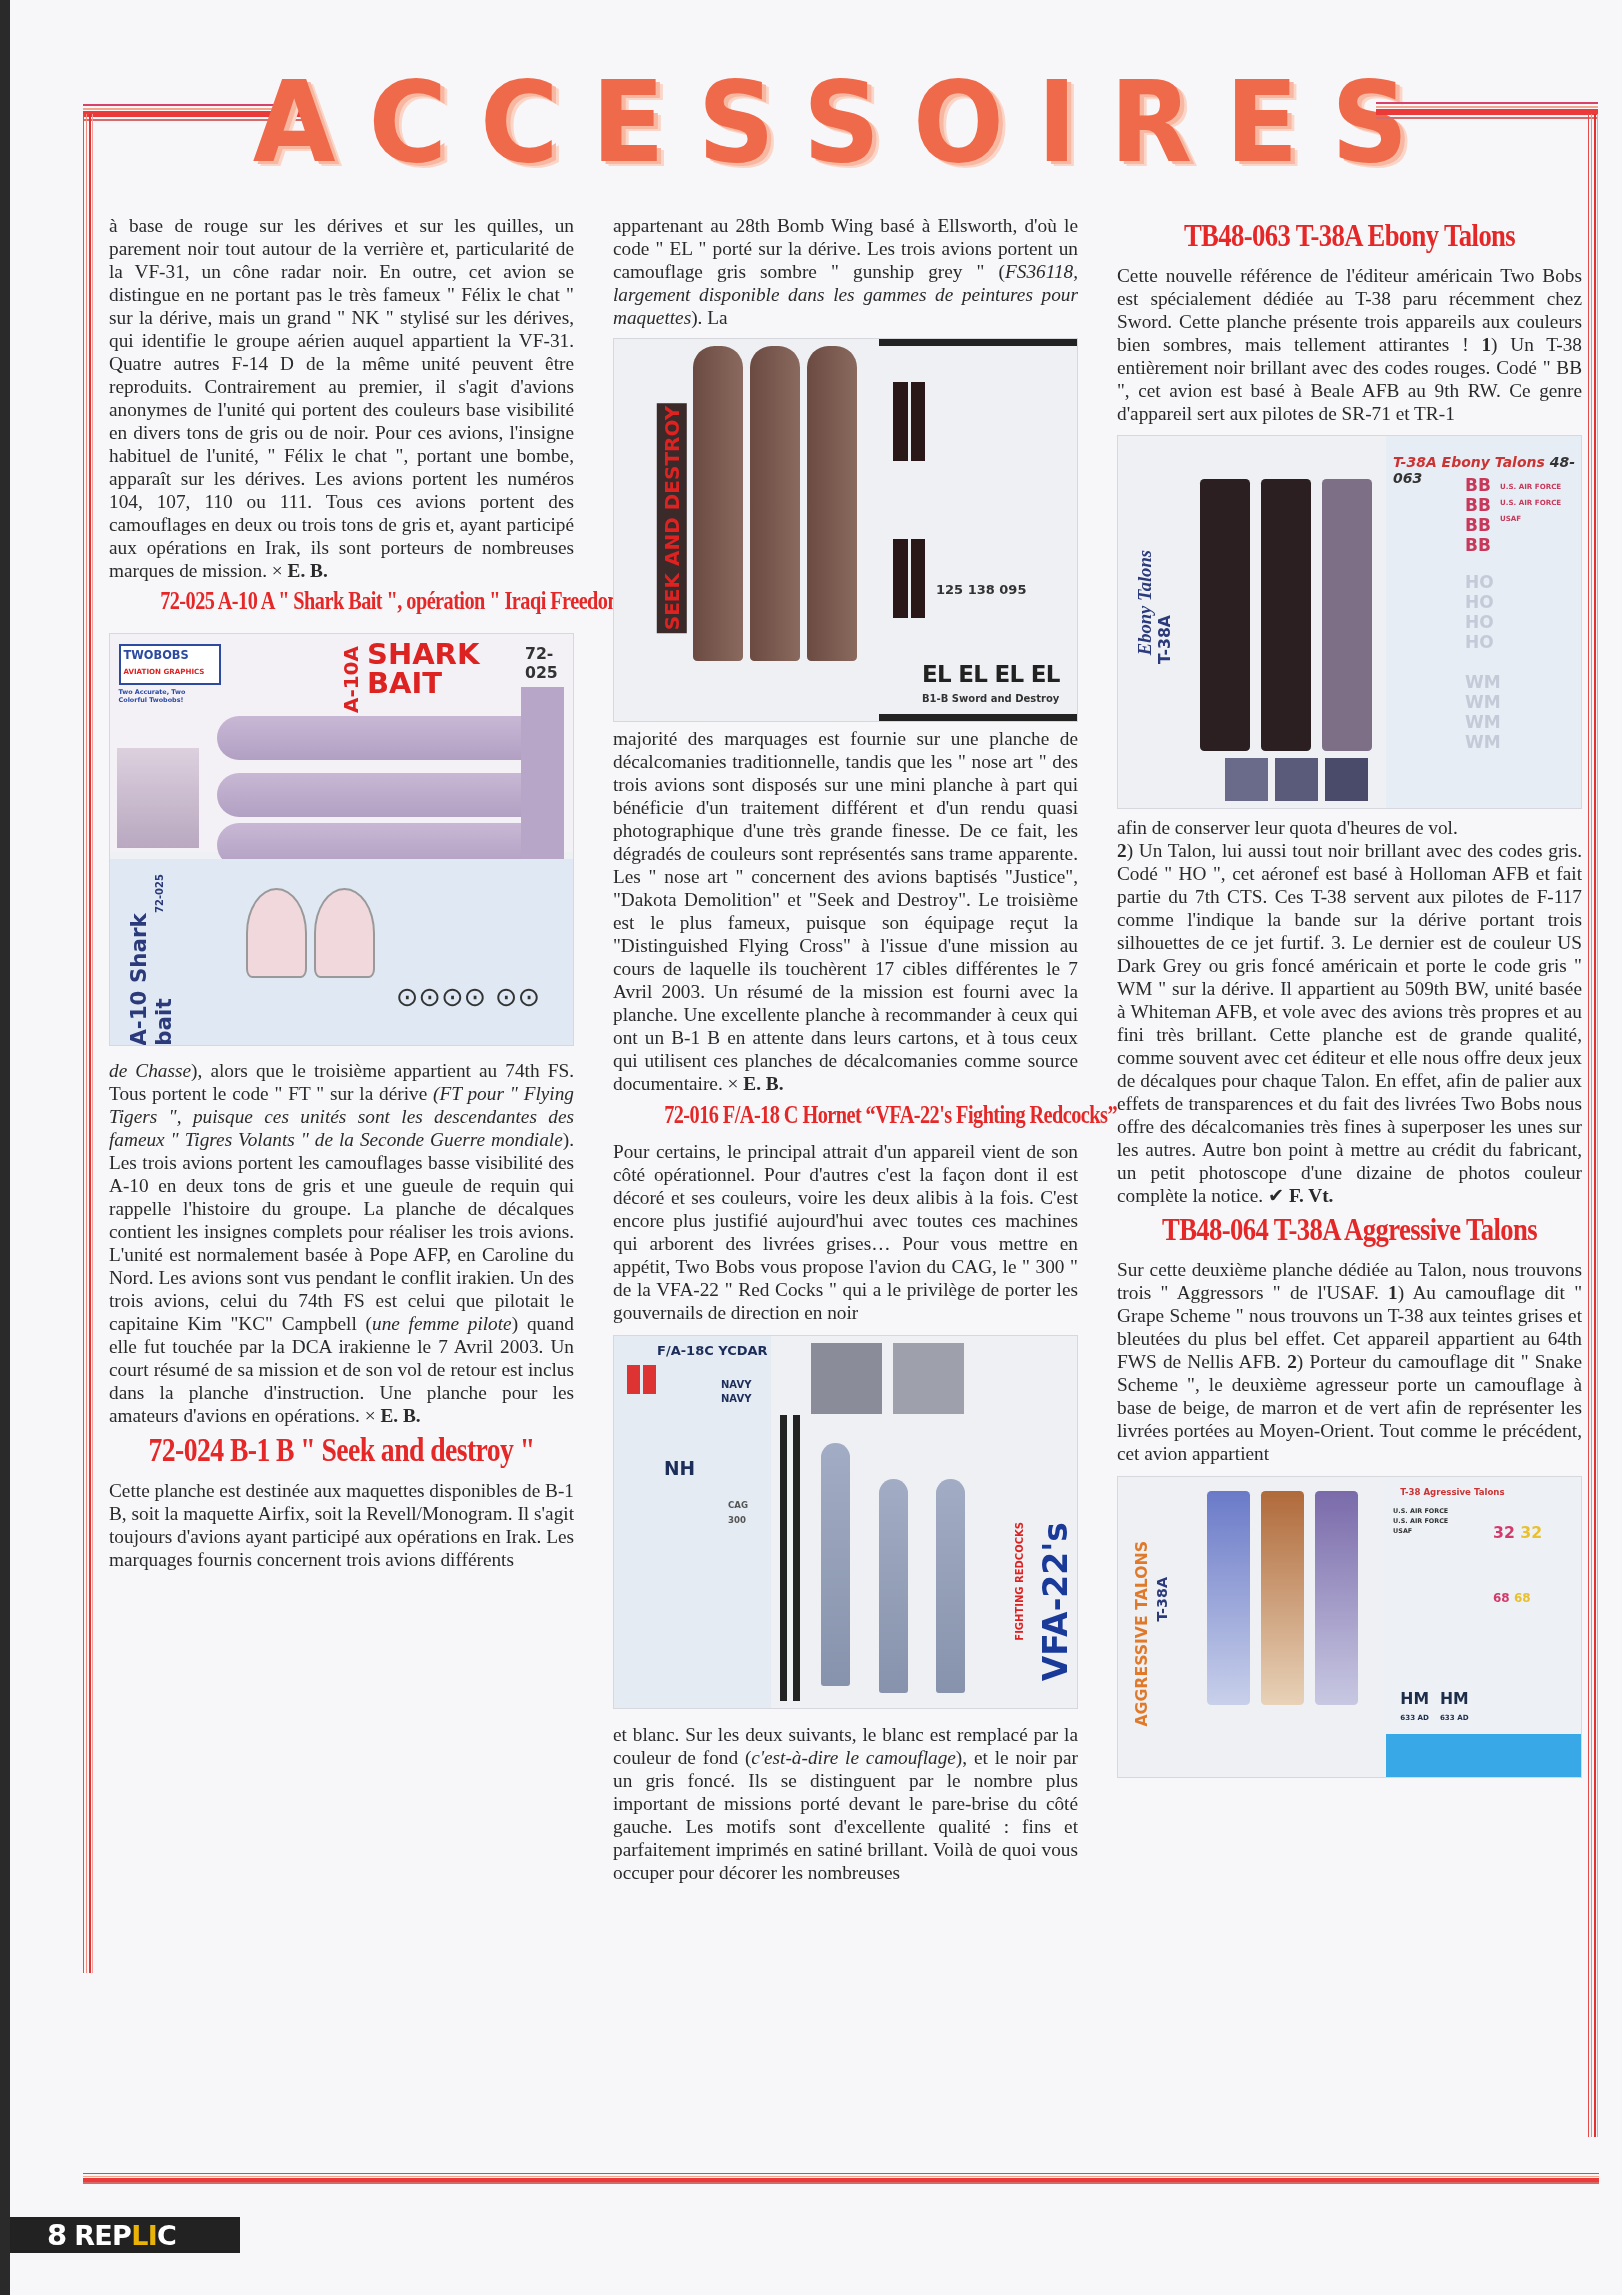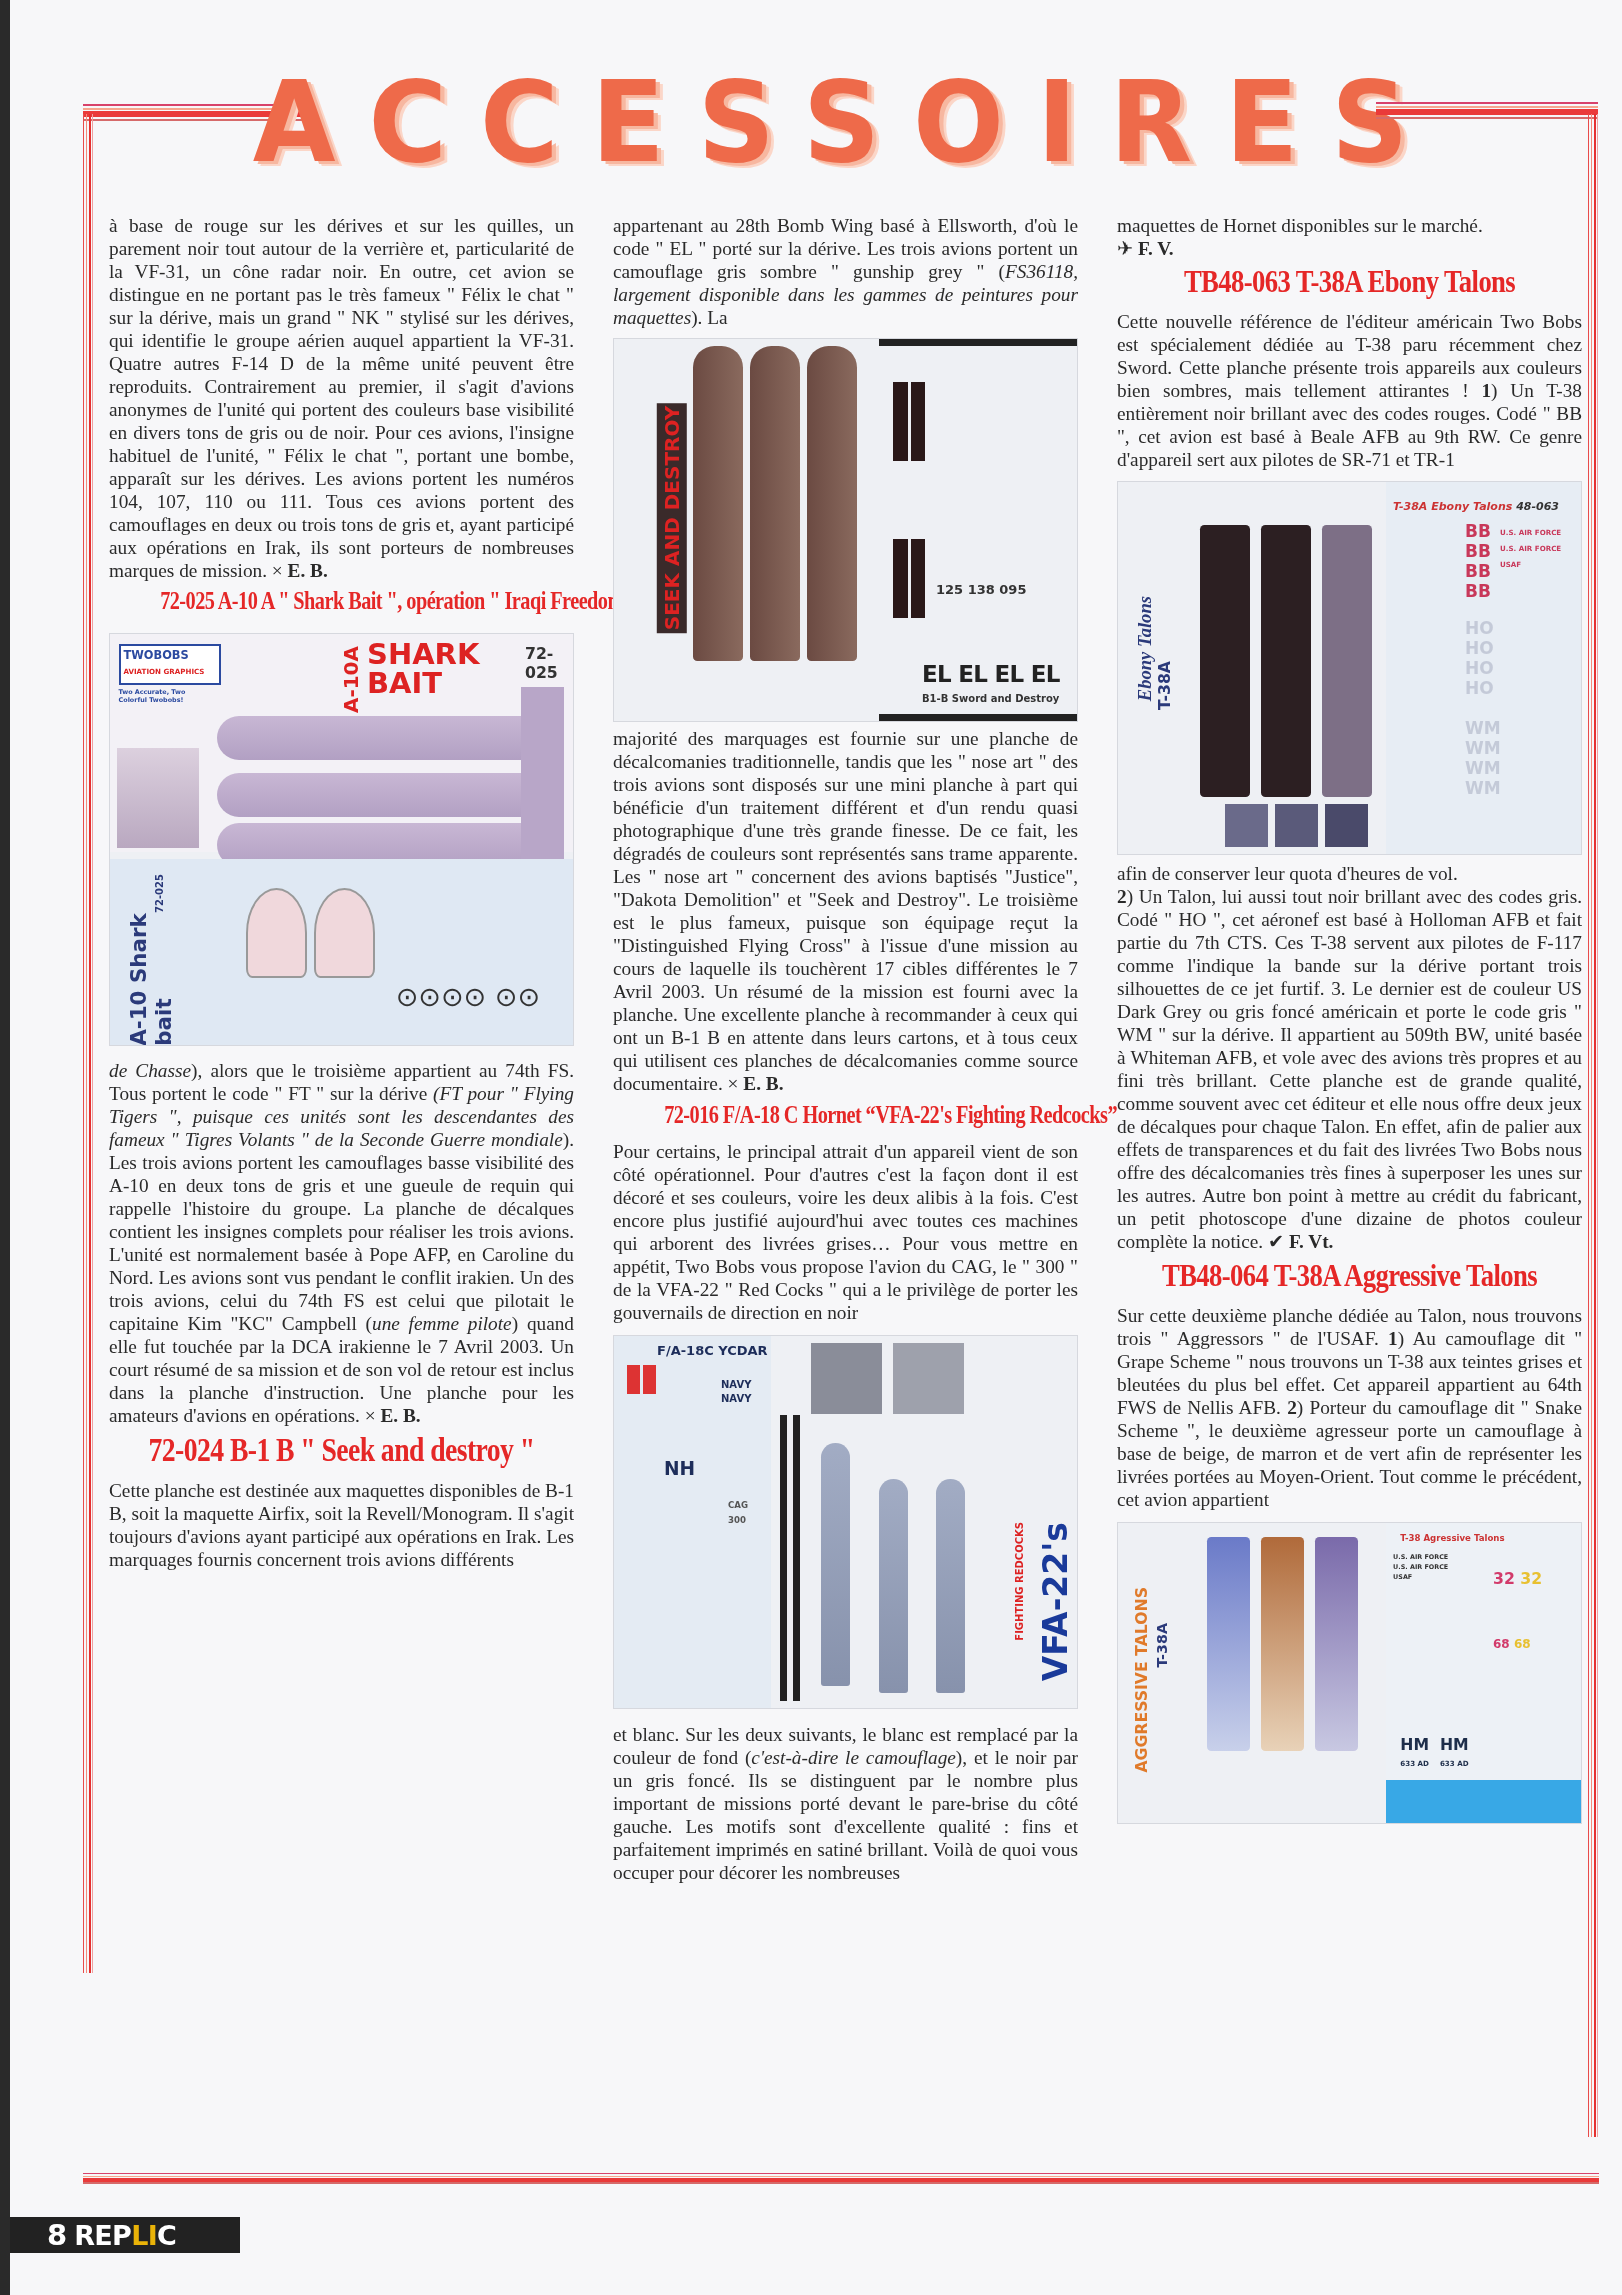--- a/index.html
+++ b/index.html
@@ -217,41 +217,36 @@
     <div class="logo-box vert" style="left:422px; top:186px; font-size:33px; color:#1a3a9a;">VFA-22's</div>
     <div class="logo-box vert red-t" style="left:400px; top:186px; font-size:10px;">FIGHTING REDCOCKS</div>
   </div>
 
   <p class="body">
     <span>et blanc. Sur les deux suivants, le blanc est remplacé par la couleur de fond (</span><em>c'est-à-dire le camouflage</em><span>), et le noir par un gris foncé. Ils se distinguent par le nombre plus important de missions porté devant le pare-brise du côté gauche. Les motifs sont d'excellente qualité : fins et parfaitement imprimés en satiné brillant. Voilà de quoi vous occuper pour décorer les nombreuses</span>
   </p>
 </div>
 
 <div class="col col-3">
-  <p class="body">
-    <span>maquettes de Hornet disponibles sur le marché.</span><br>
-    <span class="sign-glyph">✈</span>
-    <span class="sig">F. V.</span>
-  </p>
   <h2 class="sub h-big">TB48-063 T-38A Ebony Talons</h2>
   <p class="body">
     <span>Cette nouvelle référence de l'éditeur américain Two Bobs est spécialement dédiée au T-38 paru récemment chez Sword. Cette planche présente trois appareils aux couleurs bien sombres, mais tellement attirantes ! </span><b>1</b><span>) Un T-38 entièrement noir brillant avec des codes rouges. Codé " BB ", cet avion est basé à Beale AFB au 9th RW. Ce genre d'appareil sert aux pilotes de SR-71 et TR-1</span>
   </p>
 
   <div class="decal" style="margin:10px 0 7.1px 0; height:372px;">
     <div class="logo-box vert" style="left:15.7px; top:114px; font-size:18.6px; color:#2b3a7a; font-style:italic; font-family:'Liberation Serif',serif;">Ebony Talons</div>
     <div class="logo-box vert" style="left:37px; top:179px; font-size:15.7px; color:#2b3a7a;">T-38A</div>
     <div class="t38-dark" style="left:82px; top:43px; height:272px;"></div>
     <div class="t38-dark" style="left:143px; top:43px; height:272px;"></div>
     <div class="t38-grey" style="left:204px; top:43px; height:272px;"></div>
     <div style="position:absolute; left:107px; top:322px; width:43px; height:43px; background:#6a6a8a;"></div>
     <div style="position:absolute; left:157px; top:322px; width:43px; height:43px; background:#5a5a7a;"></div>
     <div style="position:absolute; left:207px; top:322px; width:43px; height:43px; background:#4a4a6a;"></div>
     <div class="sheet" style="left:268px; top:0; width:197px; height:372px; background:#e7edf4;">
-      <div class="logo-box" style="left:7.1px; top:18px; font-size:11px; color:#c33; font-style:italic;">
+      <div class="logo-box" style="left:7.1px; top:18px; font-size:14px; color:#c33; font-style:italic;">
         <span>T-38A Ebony Talons</span> <span style="color:#333;">48-063</span>
       </div>
       <div class="logo-box" style="left:79px; top:39px; font-size:17px; color:#c8385a; line-height:20px;">
         <span>BB</span><br><span>BB</span><br><span>BB</span><br><span>BB</span>
       </div>
       <div class="logo-box" style="left:114px; top:43px; font-size:7.1px; color:#c8385a; line-height:15.7px;">
         <span>U.S. AIR FORCE</span><br><span>U.S. AIR FORCE</span><br><span>USAF</span>
       </div>
       <div class="logo-box" style="left:79px; top:136px; font-size:17px; color:#c4cad8; line-height:20px;">
         <span>HO</span><br><span>HO</span><br><span>HO</span><br><span>HO</span>

